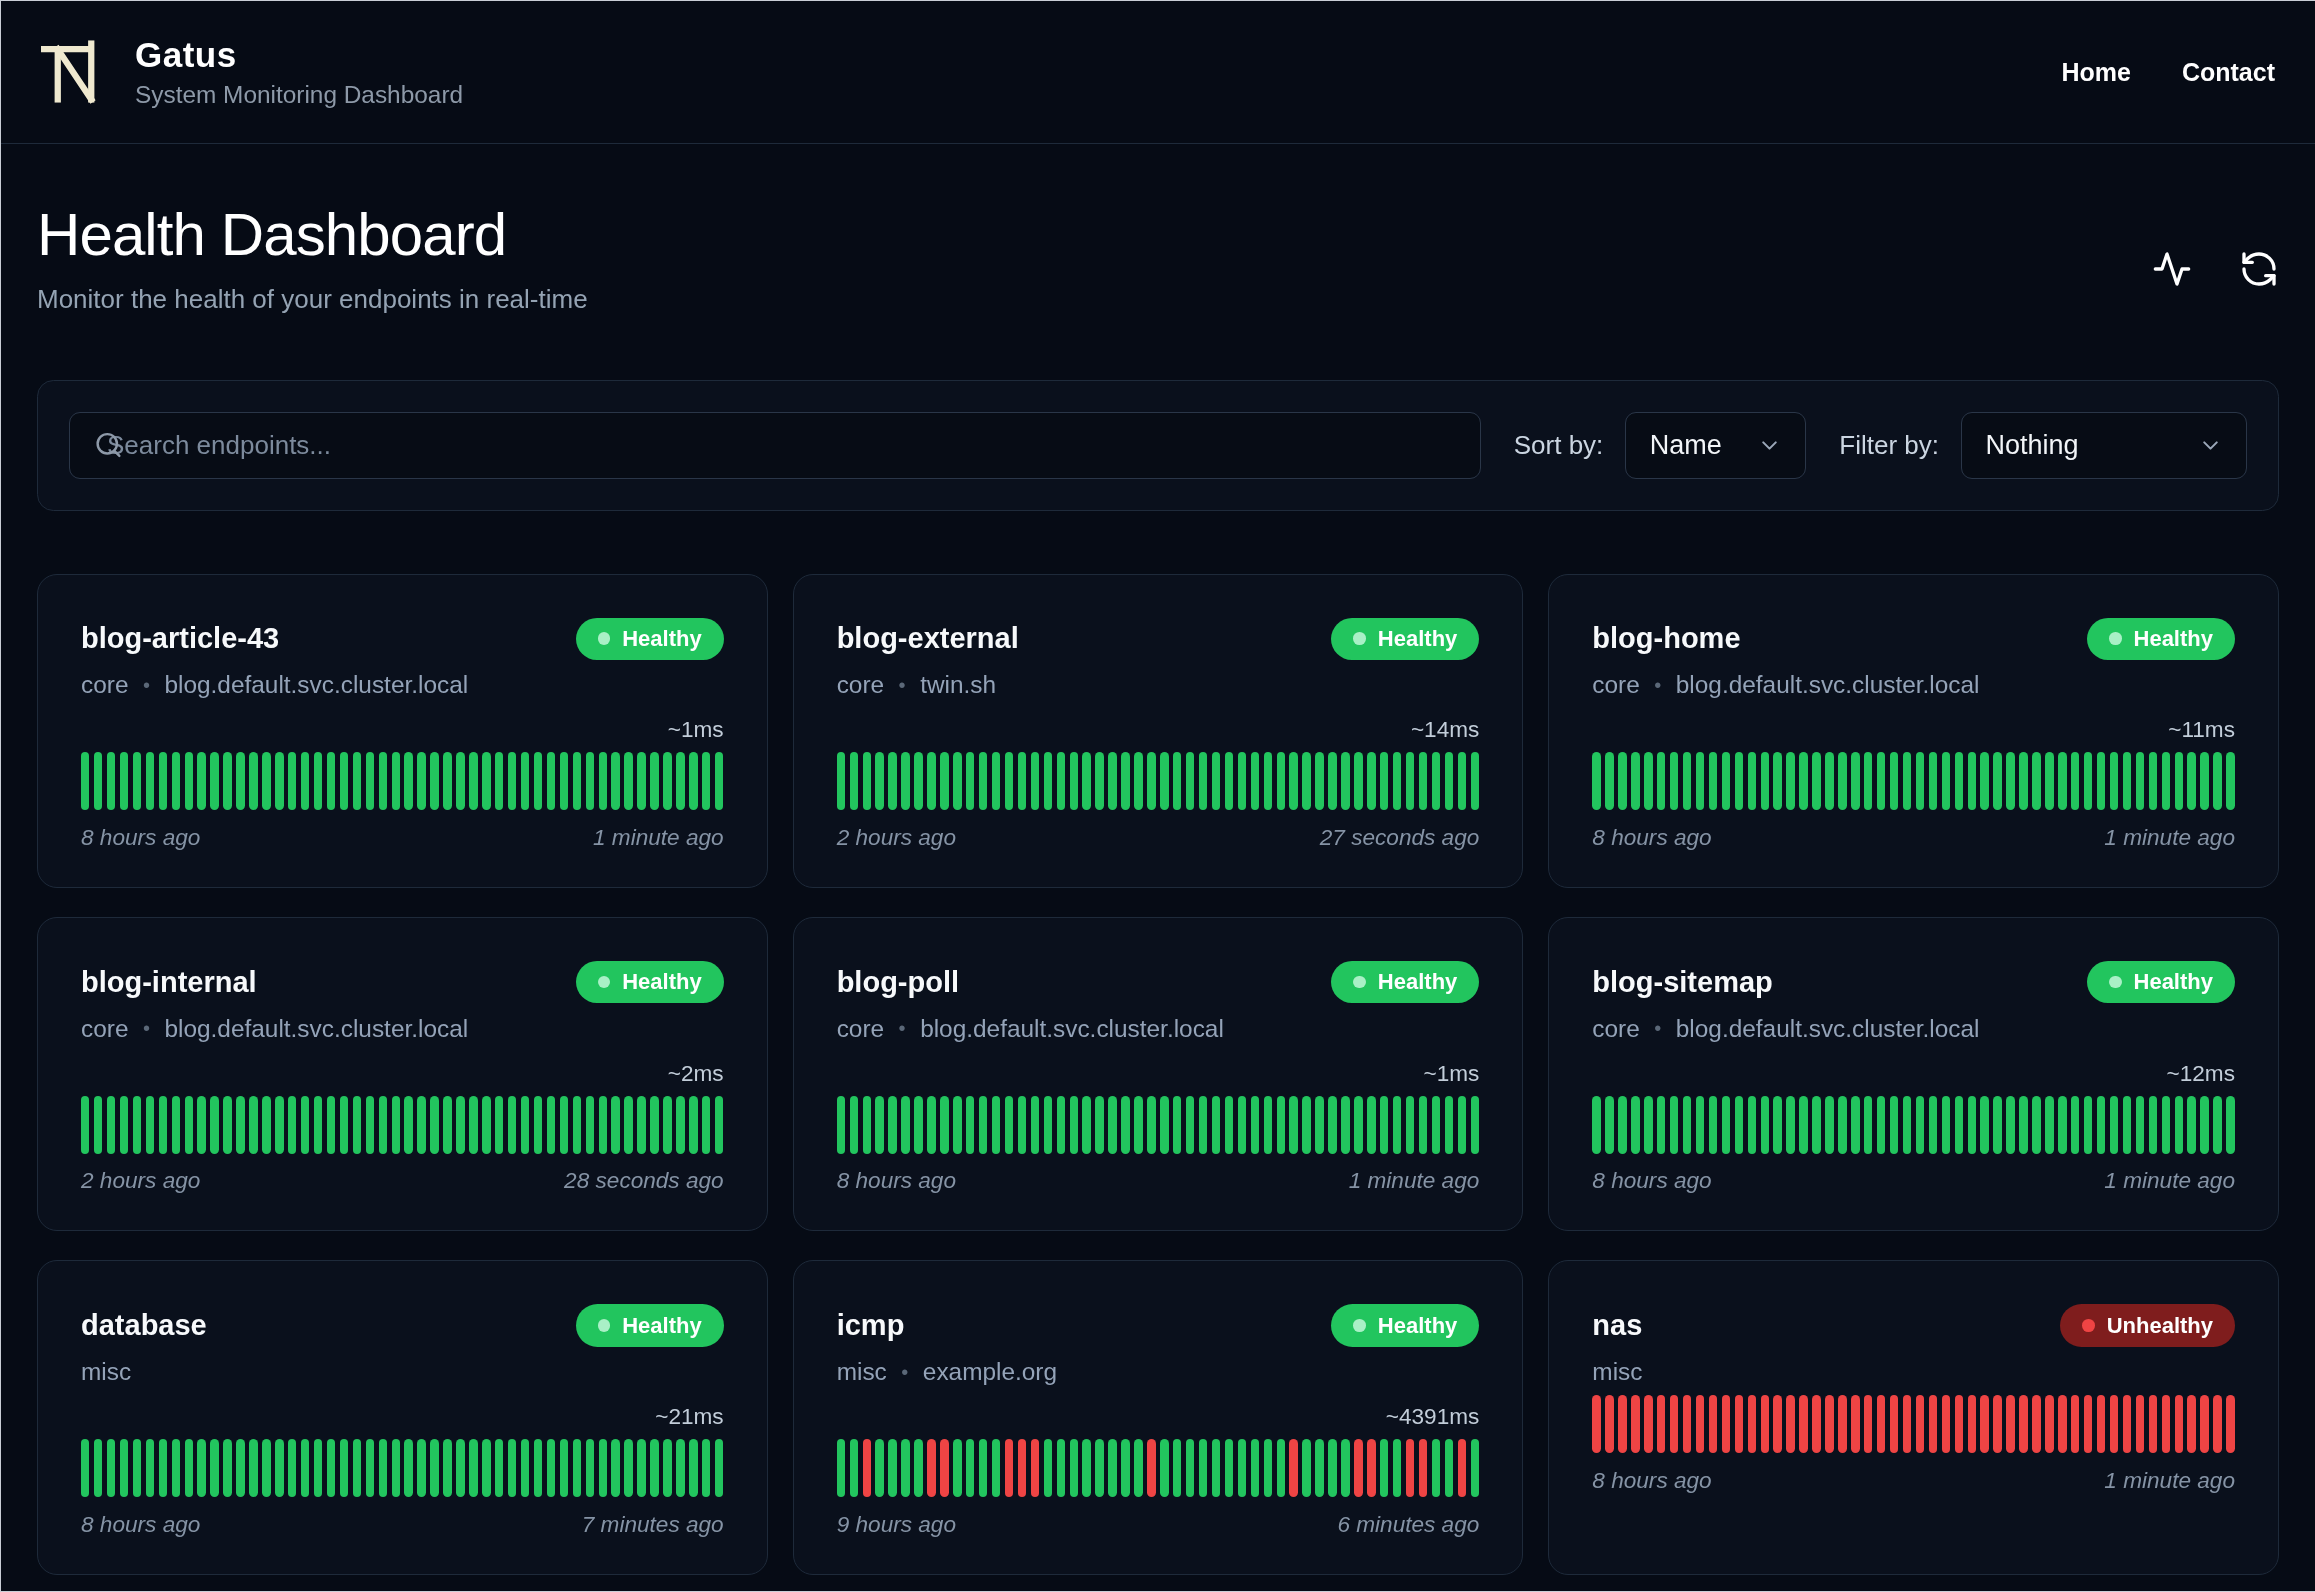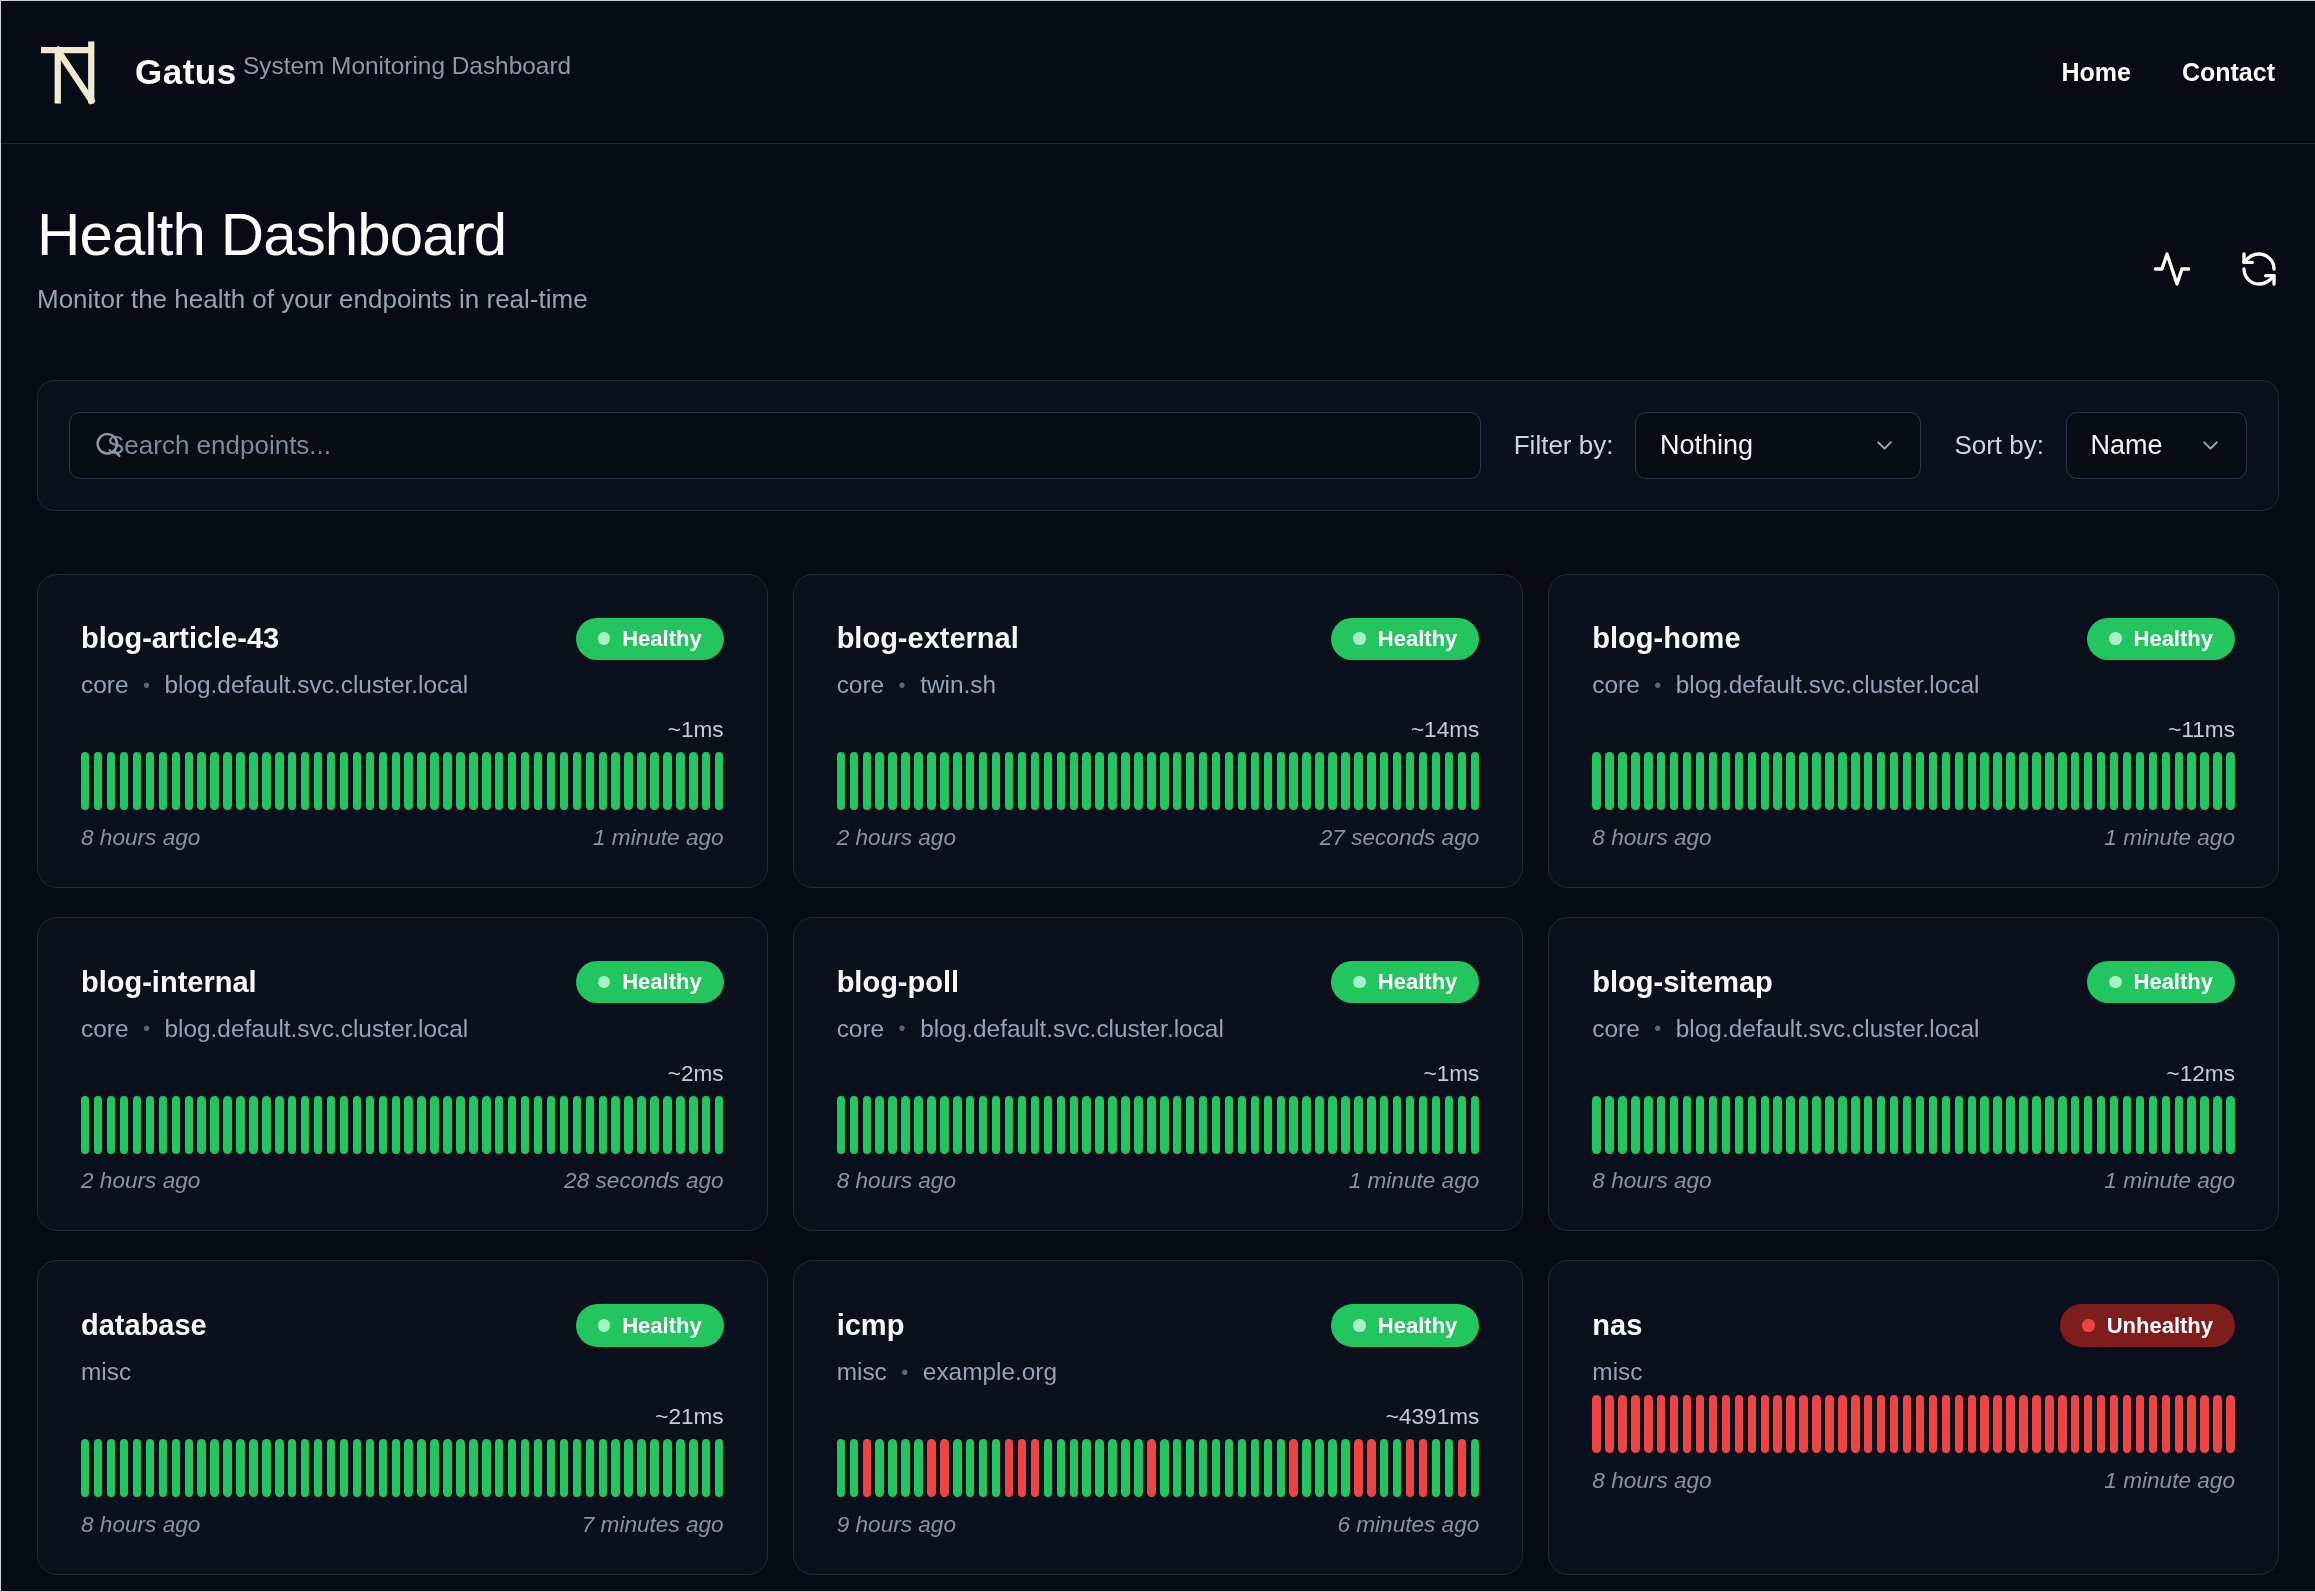--- a/index.html
+++ b/index.html
@@ -5,21 +5,21 @@
   html,body{margin:0;padding:0;background:#060b15;}
   *{box-sizing:border-box;}
   body{font-family:"Liberation Sans","DejaVu Sans",sans-serif;color:#f5f7fa;}
   .frame{width:2316px;height:1592px;border:1.8px solid #c9ced6;overflow:hidden;background:var(--background,#060b15);}
 
   
   header{height:143px;display:flex;align-items:center;justify-content:space-between;
     padding:0 40px;border-bottom:0.9px solid var(--border,#1b2636);}
   .brand{display:flex;align-items:center;gap:27px;}
   .logo{width:67px;height:67px;display:flex;align-items:center;justify-content:center;}
-  .brand-text{display:flex;flex-direction:row;gap:6.3px;}
+  .brand-text{display:flex;flex-direction:column;gap:6.3px;}
   .app-name{font-size:35px;font-weight:700;color:#ffffff;letter-spacing:0.5px;}
   .app-subtitle{font-size:24.4px;color:#8d99a8;}
   nav{display:flex;align-items:center;gap:51px;}
   nav a{font-size:25px;font-weight:600;color:#ffffff;text-decoration:none;cursor:pointer;}
 
   
   main{padding:0 36px;}
   .page-head{display:flex;align-items:center;justify-content:space-between;margin-top:56px;}
   h1{margin:0;font-size:60px;font-weight:400;letter-spacing:-0.9px;color:#ffffff;}
   .page-sub{margin:14.5px 0 0;font-size:26px;color:#94a3b3;}
@@ -123,37 +123,37 @@
 
     <div class="toolbar">
       <div class="search-box">
         <svg viewBox="0 0 24 24">
           <circle cx="11" cy="11" r="8"></circle>
           <line x1="21" y1="21" x2="16.65" y2="16.65"></line>
         </svg>
         <input type="text" placeholder="Search endpoints..." style="">
       </div>
       <div class="control">
+        <span class="control-label">Sort by:</span>
+        <div class="select narrow">
+          <span class="value">Name</span>
+          <svg viewBox="0 0 24 24">
+              <path d="m6 9 6 6 6-6"></path>
+            </svg>
+        </div>
+      </div>
+      <div class="control">
         <span class="control-label">Filter by:</span>
         <div class="select wide">
           <span class="value">Nothing</span>
           <svg viewBox="0 0 24 24">
               <path d="m6 9 6 6 6-6"></path>
             </svg>
         </div>
       </div>
-      <div class="control">
-        <span class="control-label">Sort by:</span>
-        <div class="select narrow">
-          <span class="value">Name</span>
-          <svg viewBox="0 0 24 24">
-              <path d="m6 9 6 6 6-6"></path>
-            </svg>
-        </div>
-      </div>
     </div>
 
     <div class="grid" id="endpoint-grid">
   <div class="card">
     <div class="card-top">
       <div class="ep-name">blog-article-43</div>
       <div class="badge healthy">
         <span class="dot"></span>
         <span class="badge-label">Healthy</span>
       </div>

